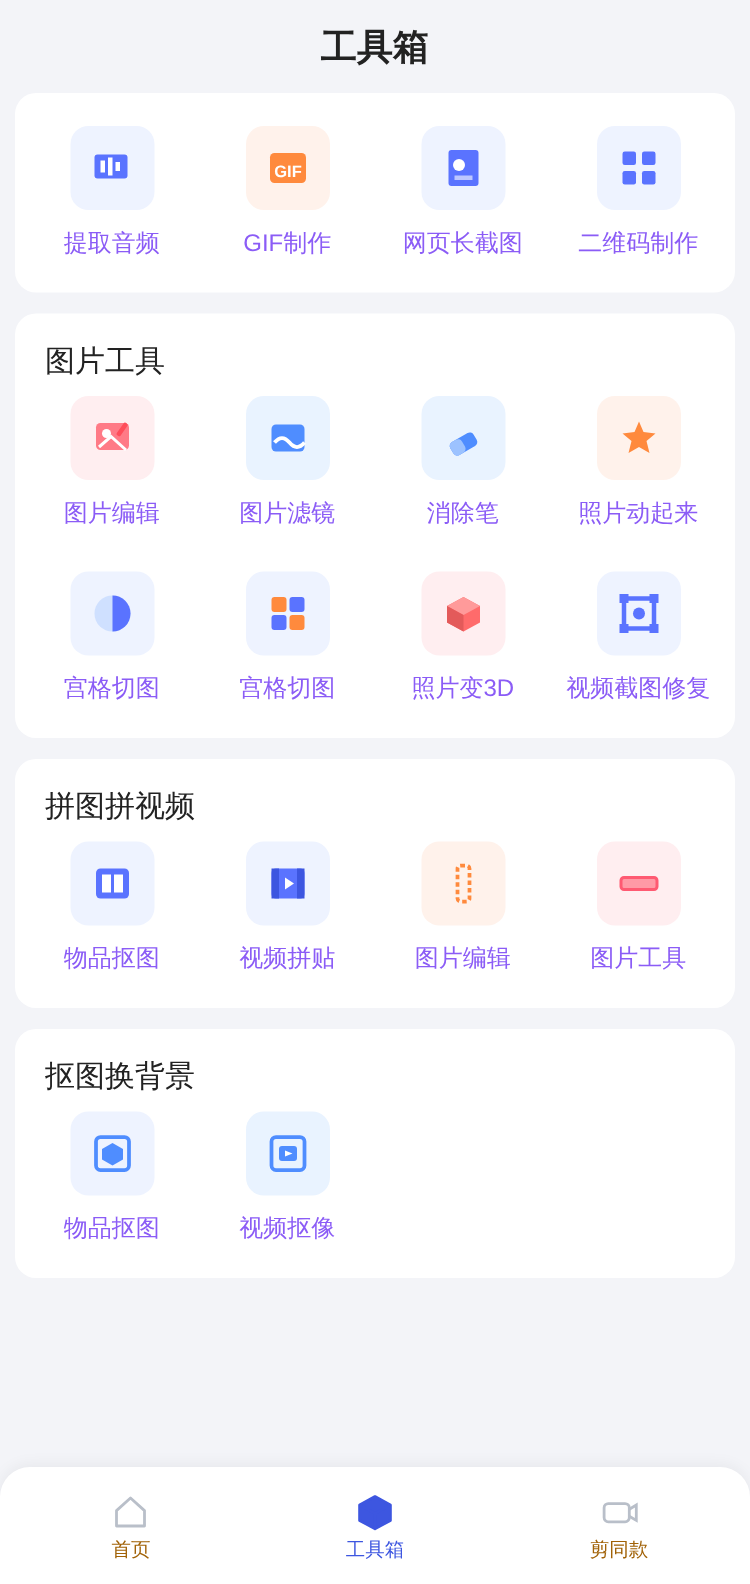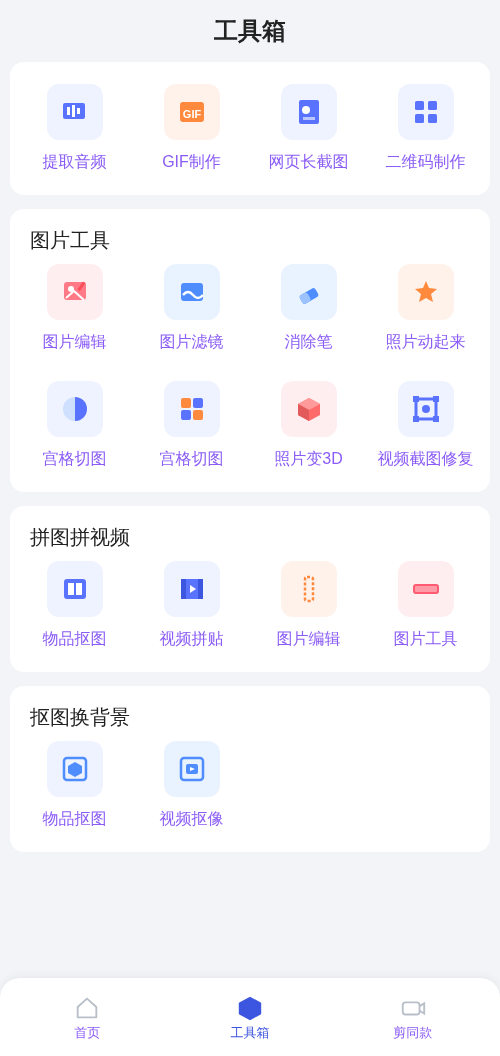--- a/index.html
+++ b/index.html
@@ -94,21 +94,21 @@
     justify-content: space-around;
     align-items: center;
     padding: 6px 6px 4px 6px;
   }
   .nav-item {
     flex: 1;
     display: flex;
     flex-direction: column;
     align-items: center;
     gap: 2px;
-    color: #8b5cf6;
+    color: #a16207;
     font-size: 13px;
   }
   .nav-item.active { color: #3d56e0; }
   .nav-item.active .nic { stroke: #3d56e0; fill: #3d56e0; }
   .nic { width: 28px; height: 28px; display:block; stroke:#b9bfc9; fill:none; stroke-width:2; }
 </style>
 </head>
 <body>
 
 <svg width="0" height="0" style="position:absolute">

